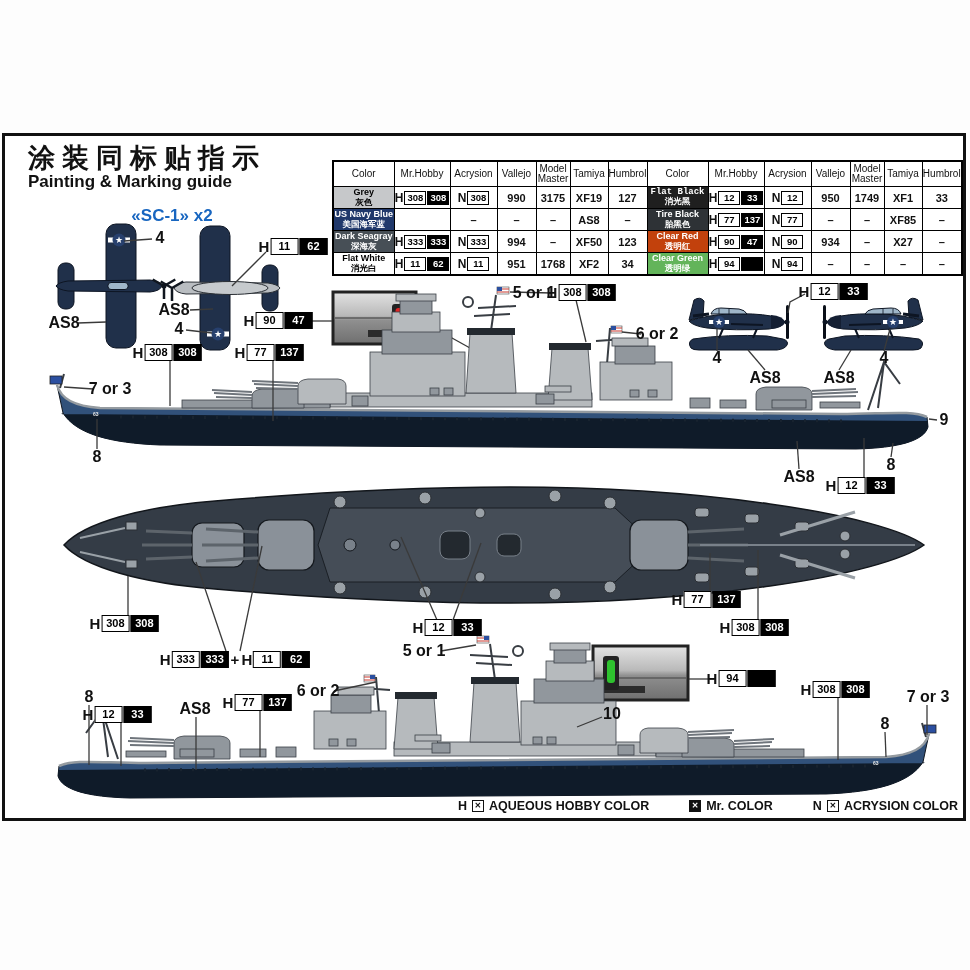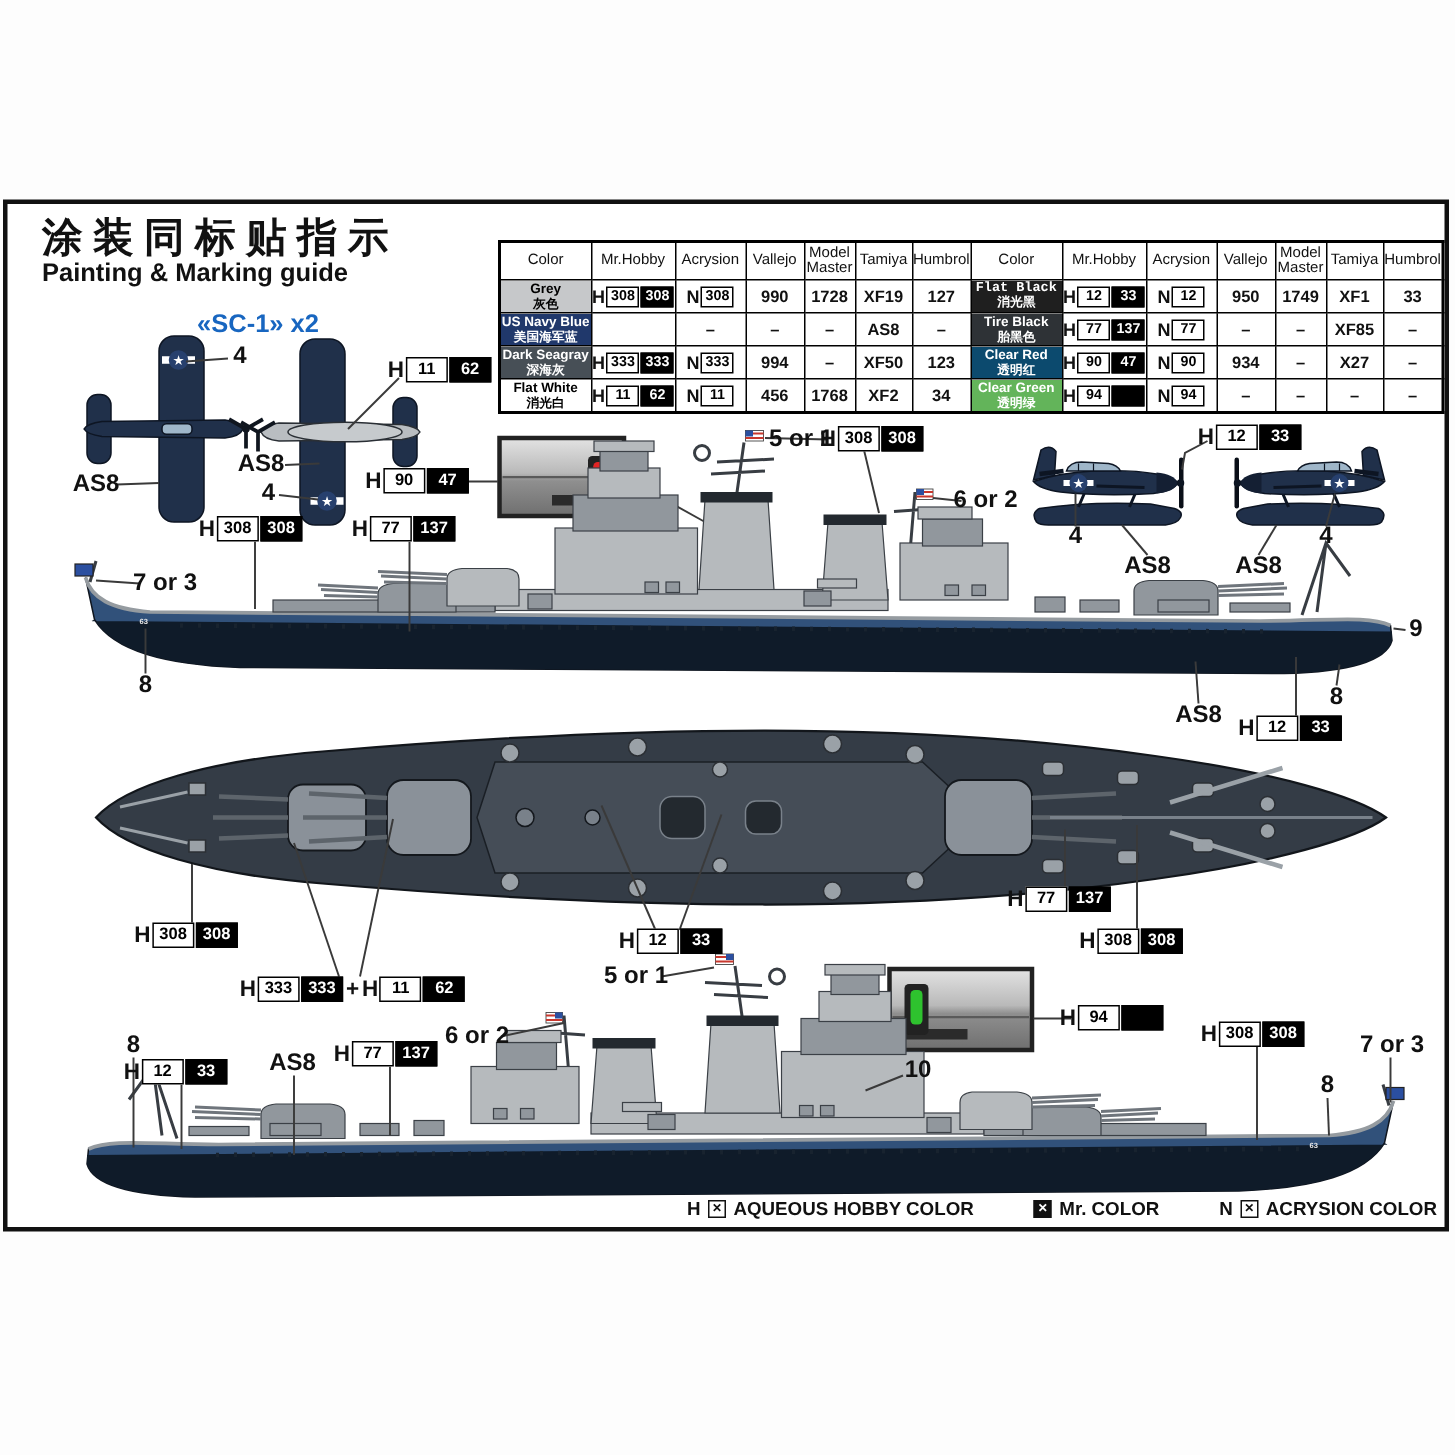--- a/index.html
+++ b/index.html
@@ -122,21 +122,21 @@
           <td><span class="chipwrap">
               <span class="chipH">H</span>
               <span class="bw">308</span>
               <span class="bb">308</span>
             </span></td>
           <td><span class="chipwrap">
               <span class="chipH">N</span>
               <span class="bw">308</span>
             </span></td>
           <td>990</td>
-          <td>1728</td>
+          <td>3175</td>
           <td>XF19</td>
           <td>127</td>
           <td style="background: rgb(31, 31, 31); color: rgb(255, 255, 255); font-family: Liberation Mono, monospace;">
             <div class="nm">Flat Black</div>
             <div class="nz">消光黑</div>
           </td>
           <td><span class="chipwrap">
               <span class="chipH">H</span>
               <span class="bw">12</span>
               <span class="bb">33</span>
@@ -190,21 +190,21 @@
               <span class="bb">333</span>
             </span></td>
           <td><span class="chipwrap">
               <span class="chipH">N</span>
               <span class="bw">333</span>
             </span></td>
           <td>994</td>
           <td>–</td>
           <td>XF50</td>
           <td>123</td>
-          <td style="background: #0c4a6e; color: rgb(255, 255, 255);">
+          <td style="background: #c2410c; color: rgb(255, 255, 255);">
             <div class="nm">Clear Red</div>
             <div class="nz">透明红</div>
           </td>
           <td><span class="chipwrap">
               <span class="chipH">H</span>
               <span class="bw">90</span>
               <span class="bb">47</span>
             </span></td>
           <td><span class="chipwrap">
               <span class="chipH">N</span>
@@ -222,21 +222,21 @@
           </td>
           <td><span class="chipwrap">
               <span class="chipH">H</span>
               <span class="bw">11</span>
               <span class="bb">62</span>
             </span></td>
           <td><span class="chipwrap">
               <span class="chipH">N</span>
               <span class="bw">11</span>
             </span></td>
-          <td>456</td>
+          <td>951</td>
           <td>1768</td>
           <td>XF2</td>
           <td>34</td>
           <td style="background: rgb(99, 180, 90); color: rgb(255, 255, 255);">
             <div class="nm">Clear Green</div>
             <div class="nz">透明绿</div>
           </td>
           <td><span class="chipwrap">
               <span class="chipH">H</span>
               <span class="bw">94</span>

